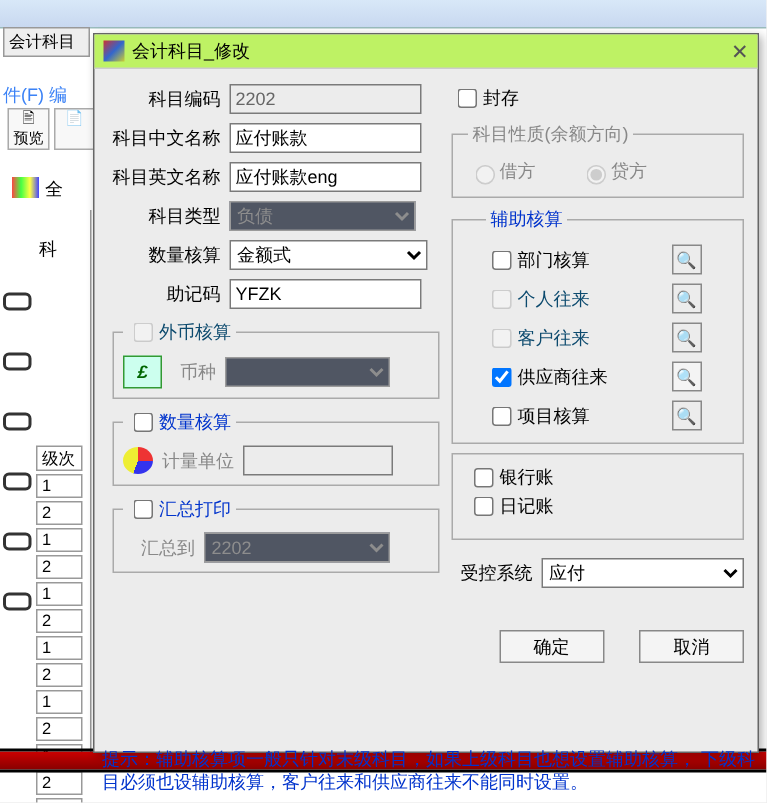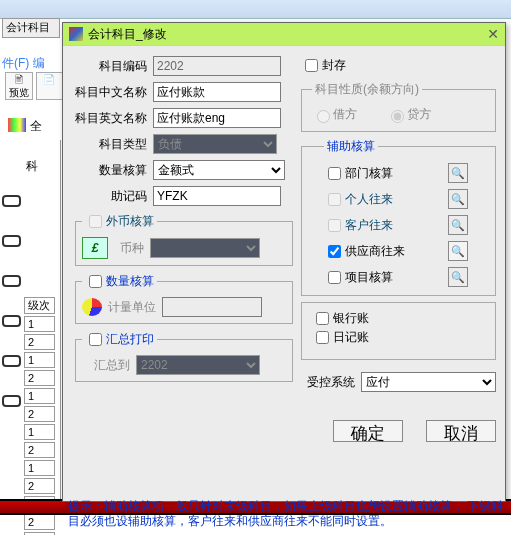--- a/index.html
+++ b/index.html
@@ -30,21 +30,21 @@
 fieldset{border:1px solid #aaa;margin:6px 0;padding:6px}
 fieldset.blue>legend{color:#0033cc}
 fieldset legend{padding:0 3px}
 .chk{margin-right:4px;vertical-align:middle}
 .chk-lbl{vertical-align:middle}
 .chk-lbl.dis{color:#0c4a6e}
 .right-col{position:absolute;left:238px;top:10px;width:195px}
 .radio{margin-right:3px;vertical-align:middle}
 .mag{width:18px;height:18px;border:1px solid #888;background:#f4f4f4;display:inline-flex;align-items:center;justify-content:center;font-size:11px;cursor:pointer;margin-left:3px}
 .mag.dis{color:#aaa;background:#ececec}
-.btn{width:70px;height:22px;border:1px solid #888;background:#f4f4f4;cursor:pointer;font-size:17px;font-family:inherit}
+.btn{width:70px;height:22px;border:1px solid #888;background:#f4f4f4;cursor:pointer;font-size:12px;font-family:inherit}
 .hint{position:absolute;left:68px;bottom:6px;width:438px;font-size:12px;color:#0033cc;line-height:15px}
 .left-col{width:218px}
 .curr-ico{width:24px;height:20px;background:#cfe;border:1px solid #393;display:inline-flex;align-items:center;justify-content:center;color:#060;font-style:italic;font-weight:bold;margin-right:6px}
 .pie-ico{width:20px;height:18px;border-radius:50%;background:conic-gradient(#e33 0 90deg,#33e 90deg 200deg,#ee3 200deg 360deg);margin-right:6px}
 </style>
 </head>
 <body>
 
 <div class="bg">
  <div class="bg-top"></div>

